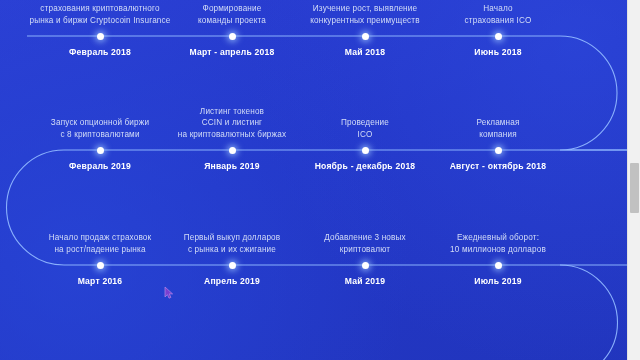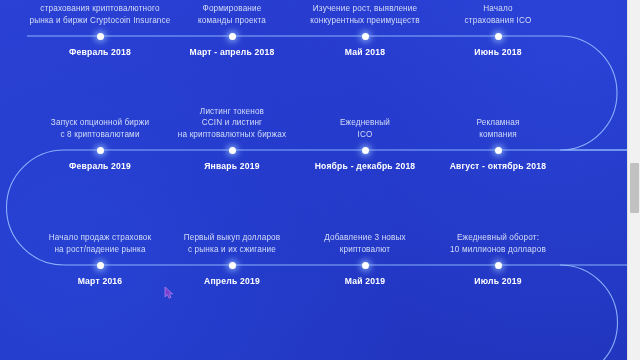--- a/index.html
+++ b/index.html
@@ -169,21 +169,21 @@
 с 8 криптовалютами</div>
         <div class="date">Февраль 2019</div>
       </div>
       <div class="cell" style="left:142px;">
         <div class="desc">Листинг токенов
 CCIN и листинг
 на криптовалютных биржах</div>
         <div class="date">Январь 2019</div>
       </div>
       <div class="cell" style="left:275px;">
-        <div class="desc">Ежедневный
+        <div class="desc">Проведение
 ICO</div>
         <div class="date">Ноябрь - декабрь 2018</div>
       </div>
       <div class="cell" style="left:408px;">
         <div class="desc">Рекламная
 компания</div>
         <div class="date">Август - октябрь 2018</div>
       </div>
       <div class="node" style="left:100px;top:0;"></div>
       <div class="node" style="left:232px;top:0;"></div>

